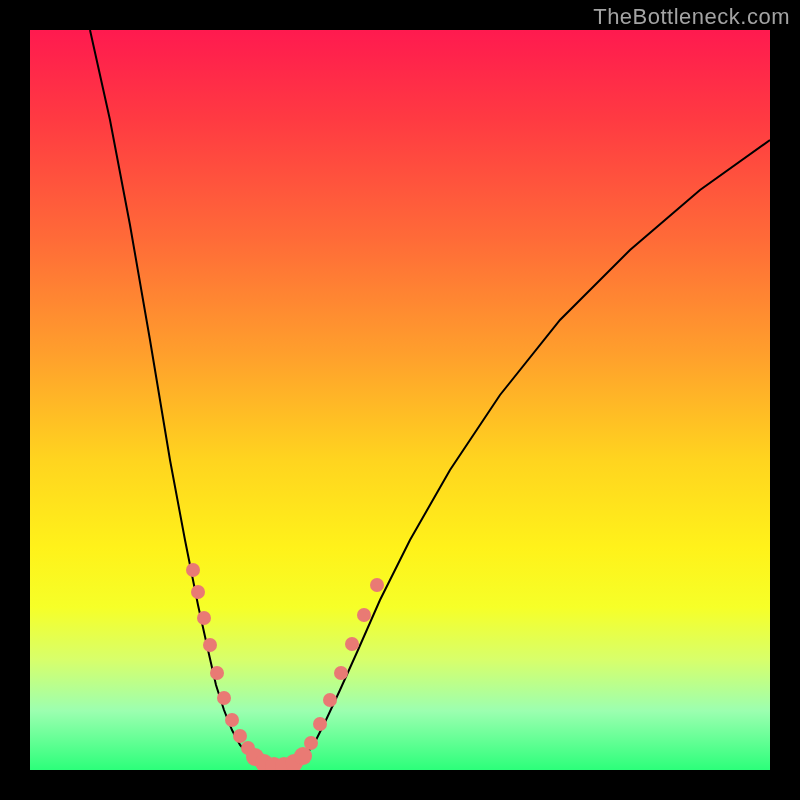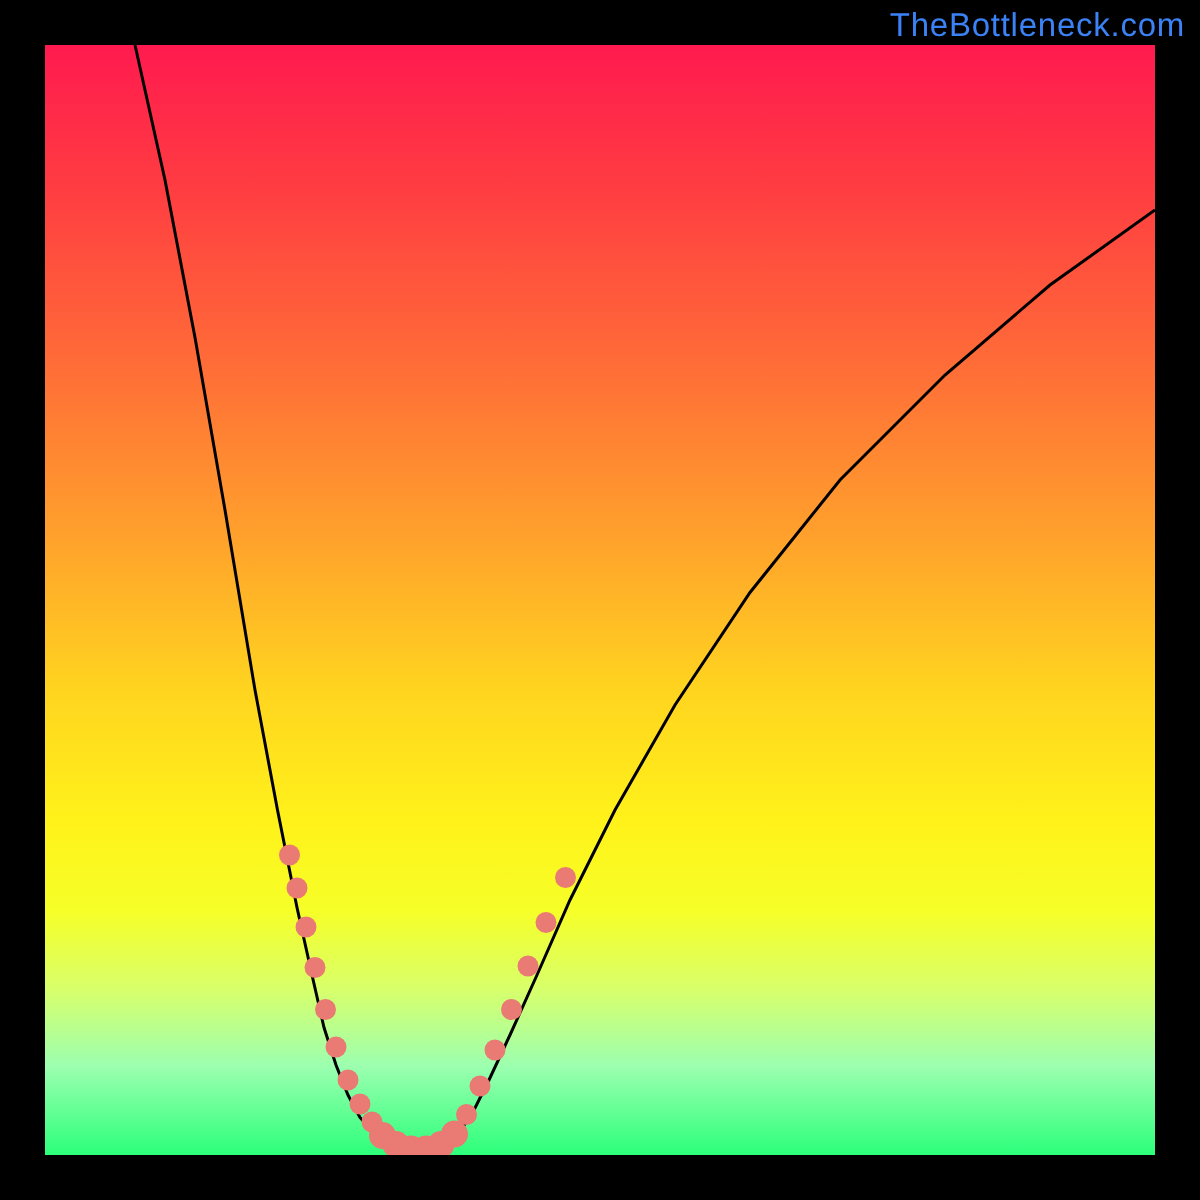--- a/index.html
+++ b/index.html
@@ -42,21 +42,21 @@
     stroke-width: 2;
   }
   .dot {
     fill: #e97a74;
     stroke: none;
   }
   .watermark {
     position: absolute;
     top: 4px;
     right: 10px;
-    color: #3b82f6;
+    color: #a3a3a3;
     font-size: 22px;
     font-weight: 500;
     letter-spacing: 0.5px;
   }
 </style>
 </head>
 <body>
 
 <div class="frame">
   <svg class="plot-svg" viewBox="0 0 740 740" preserveAspectRatio="none">

